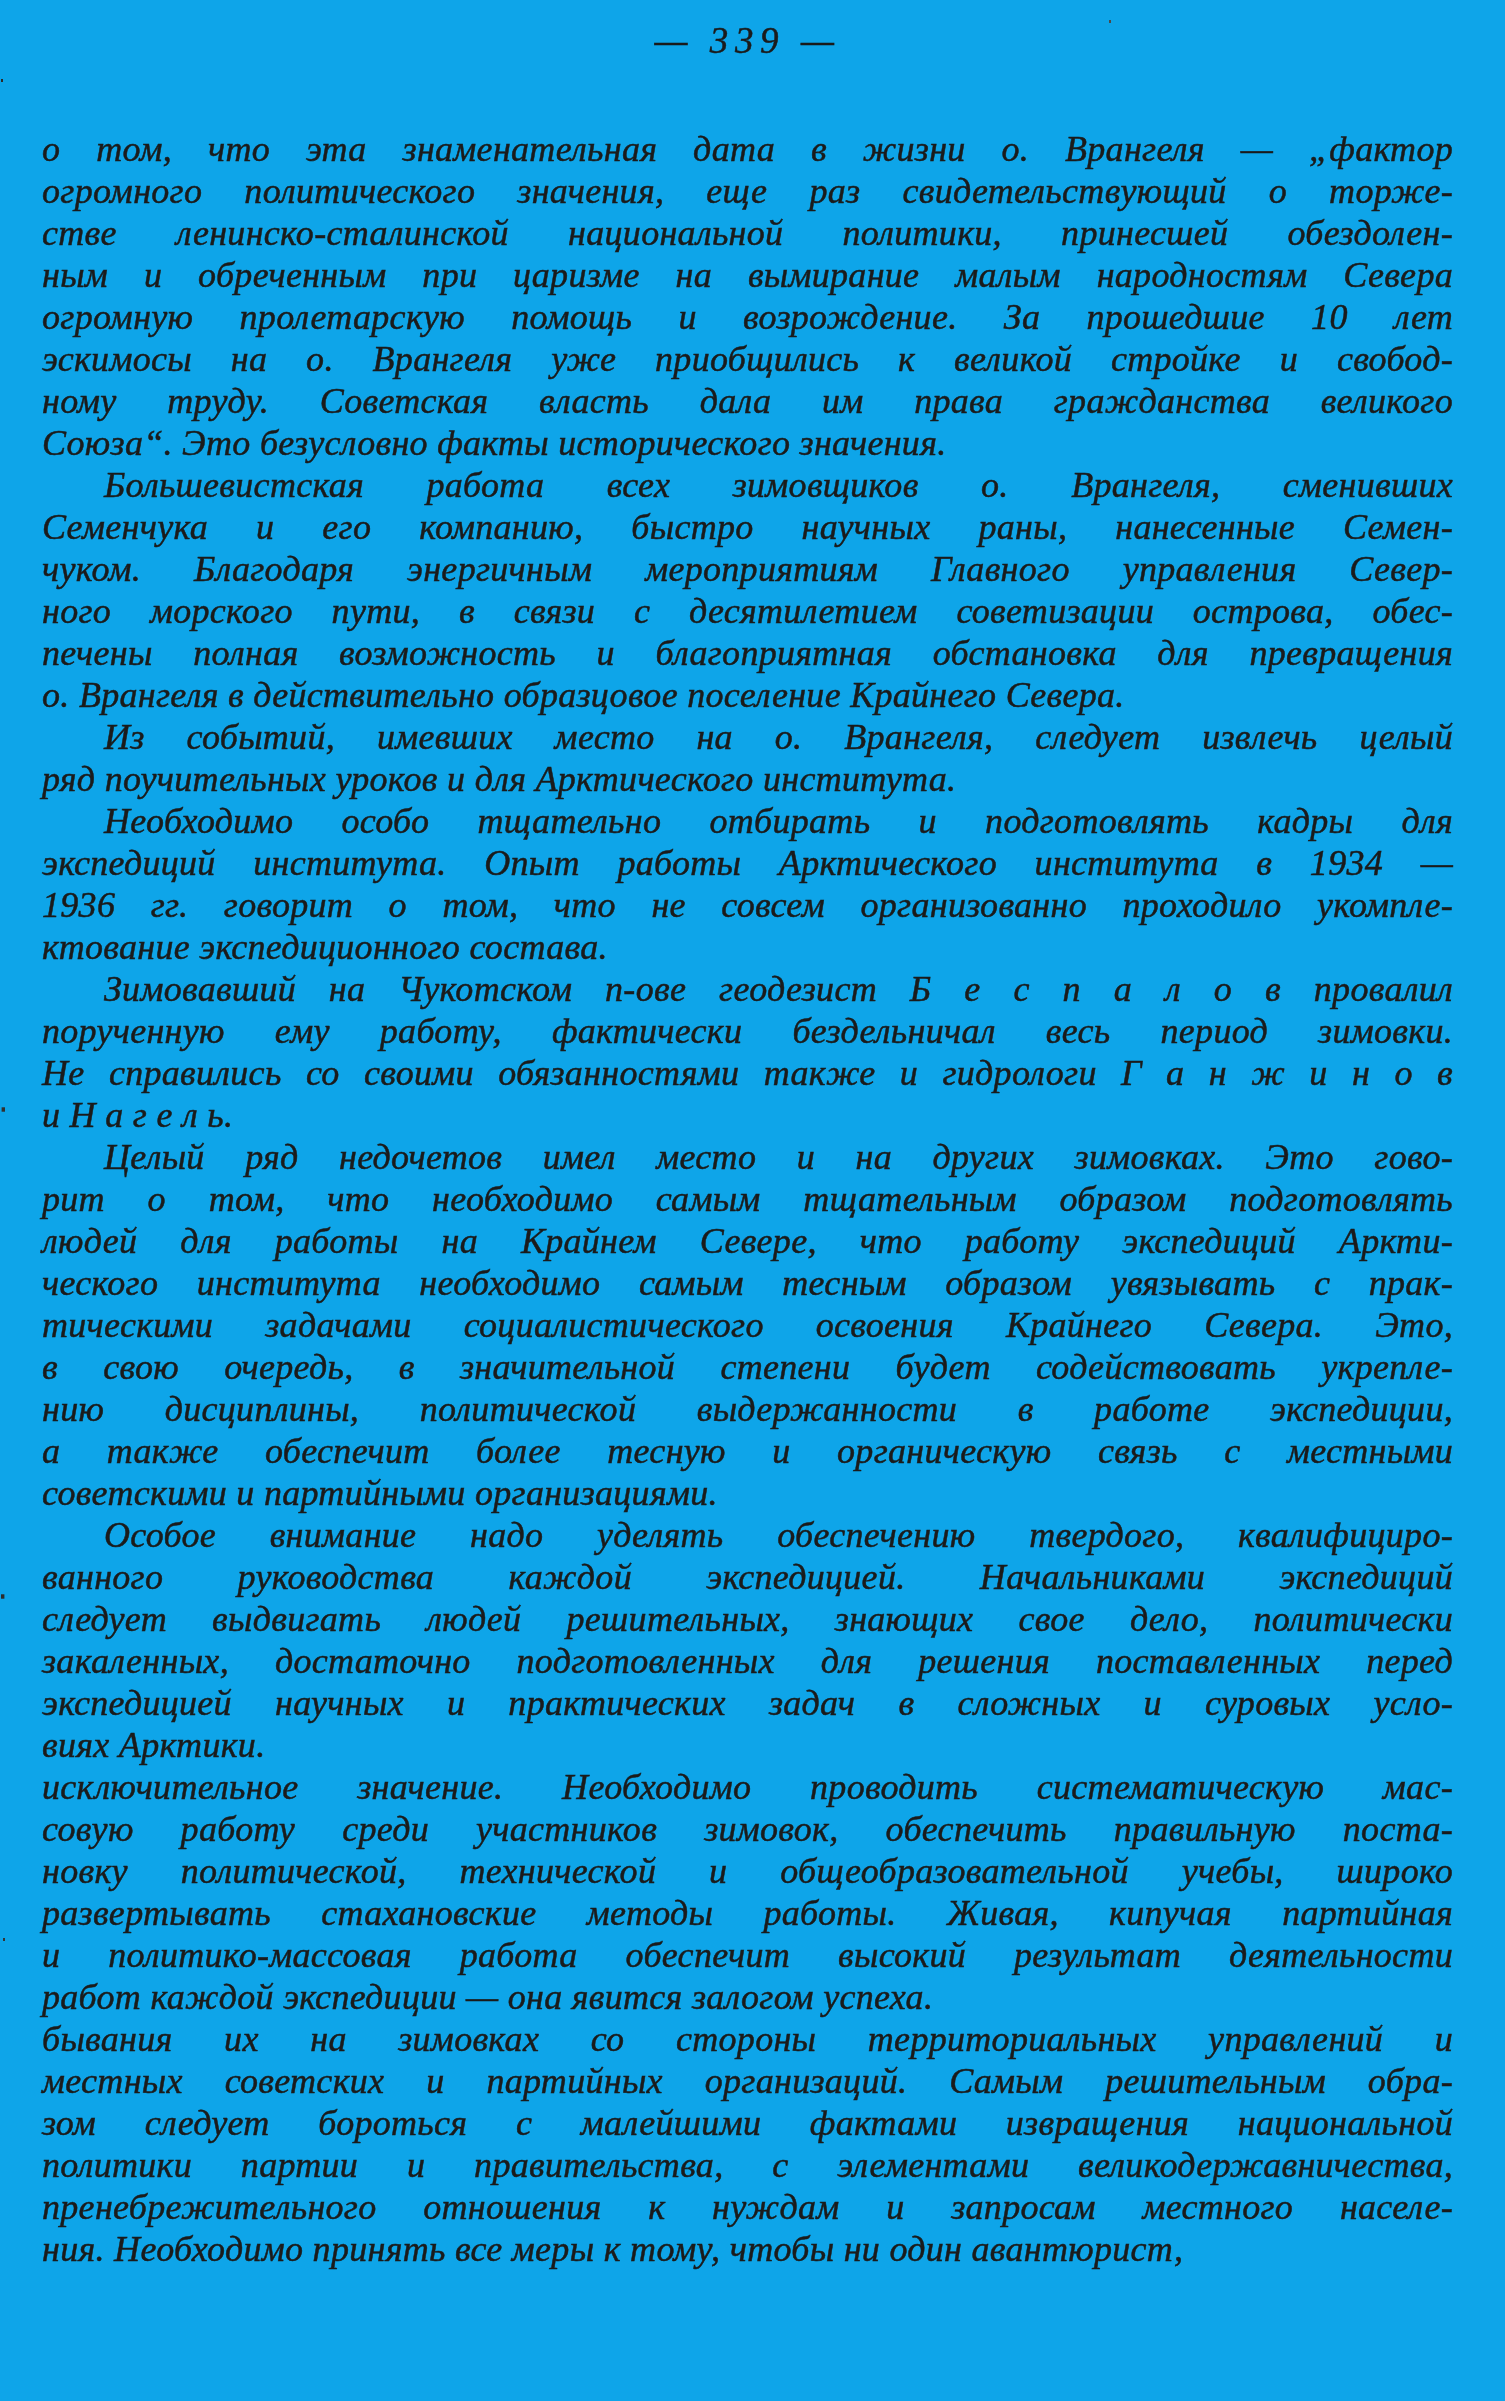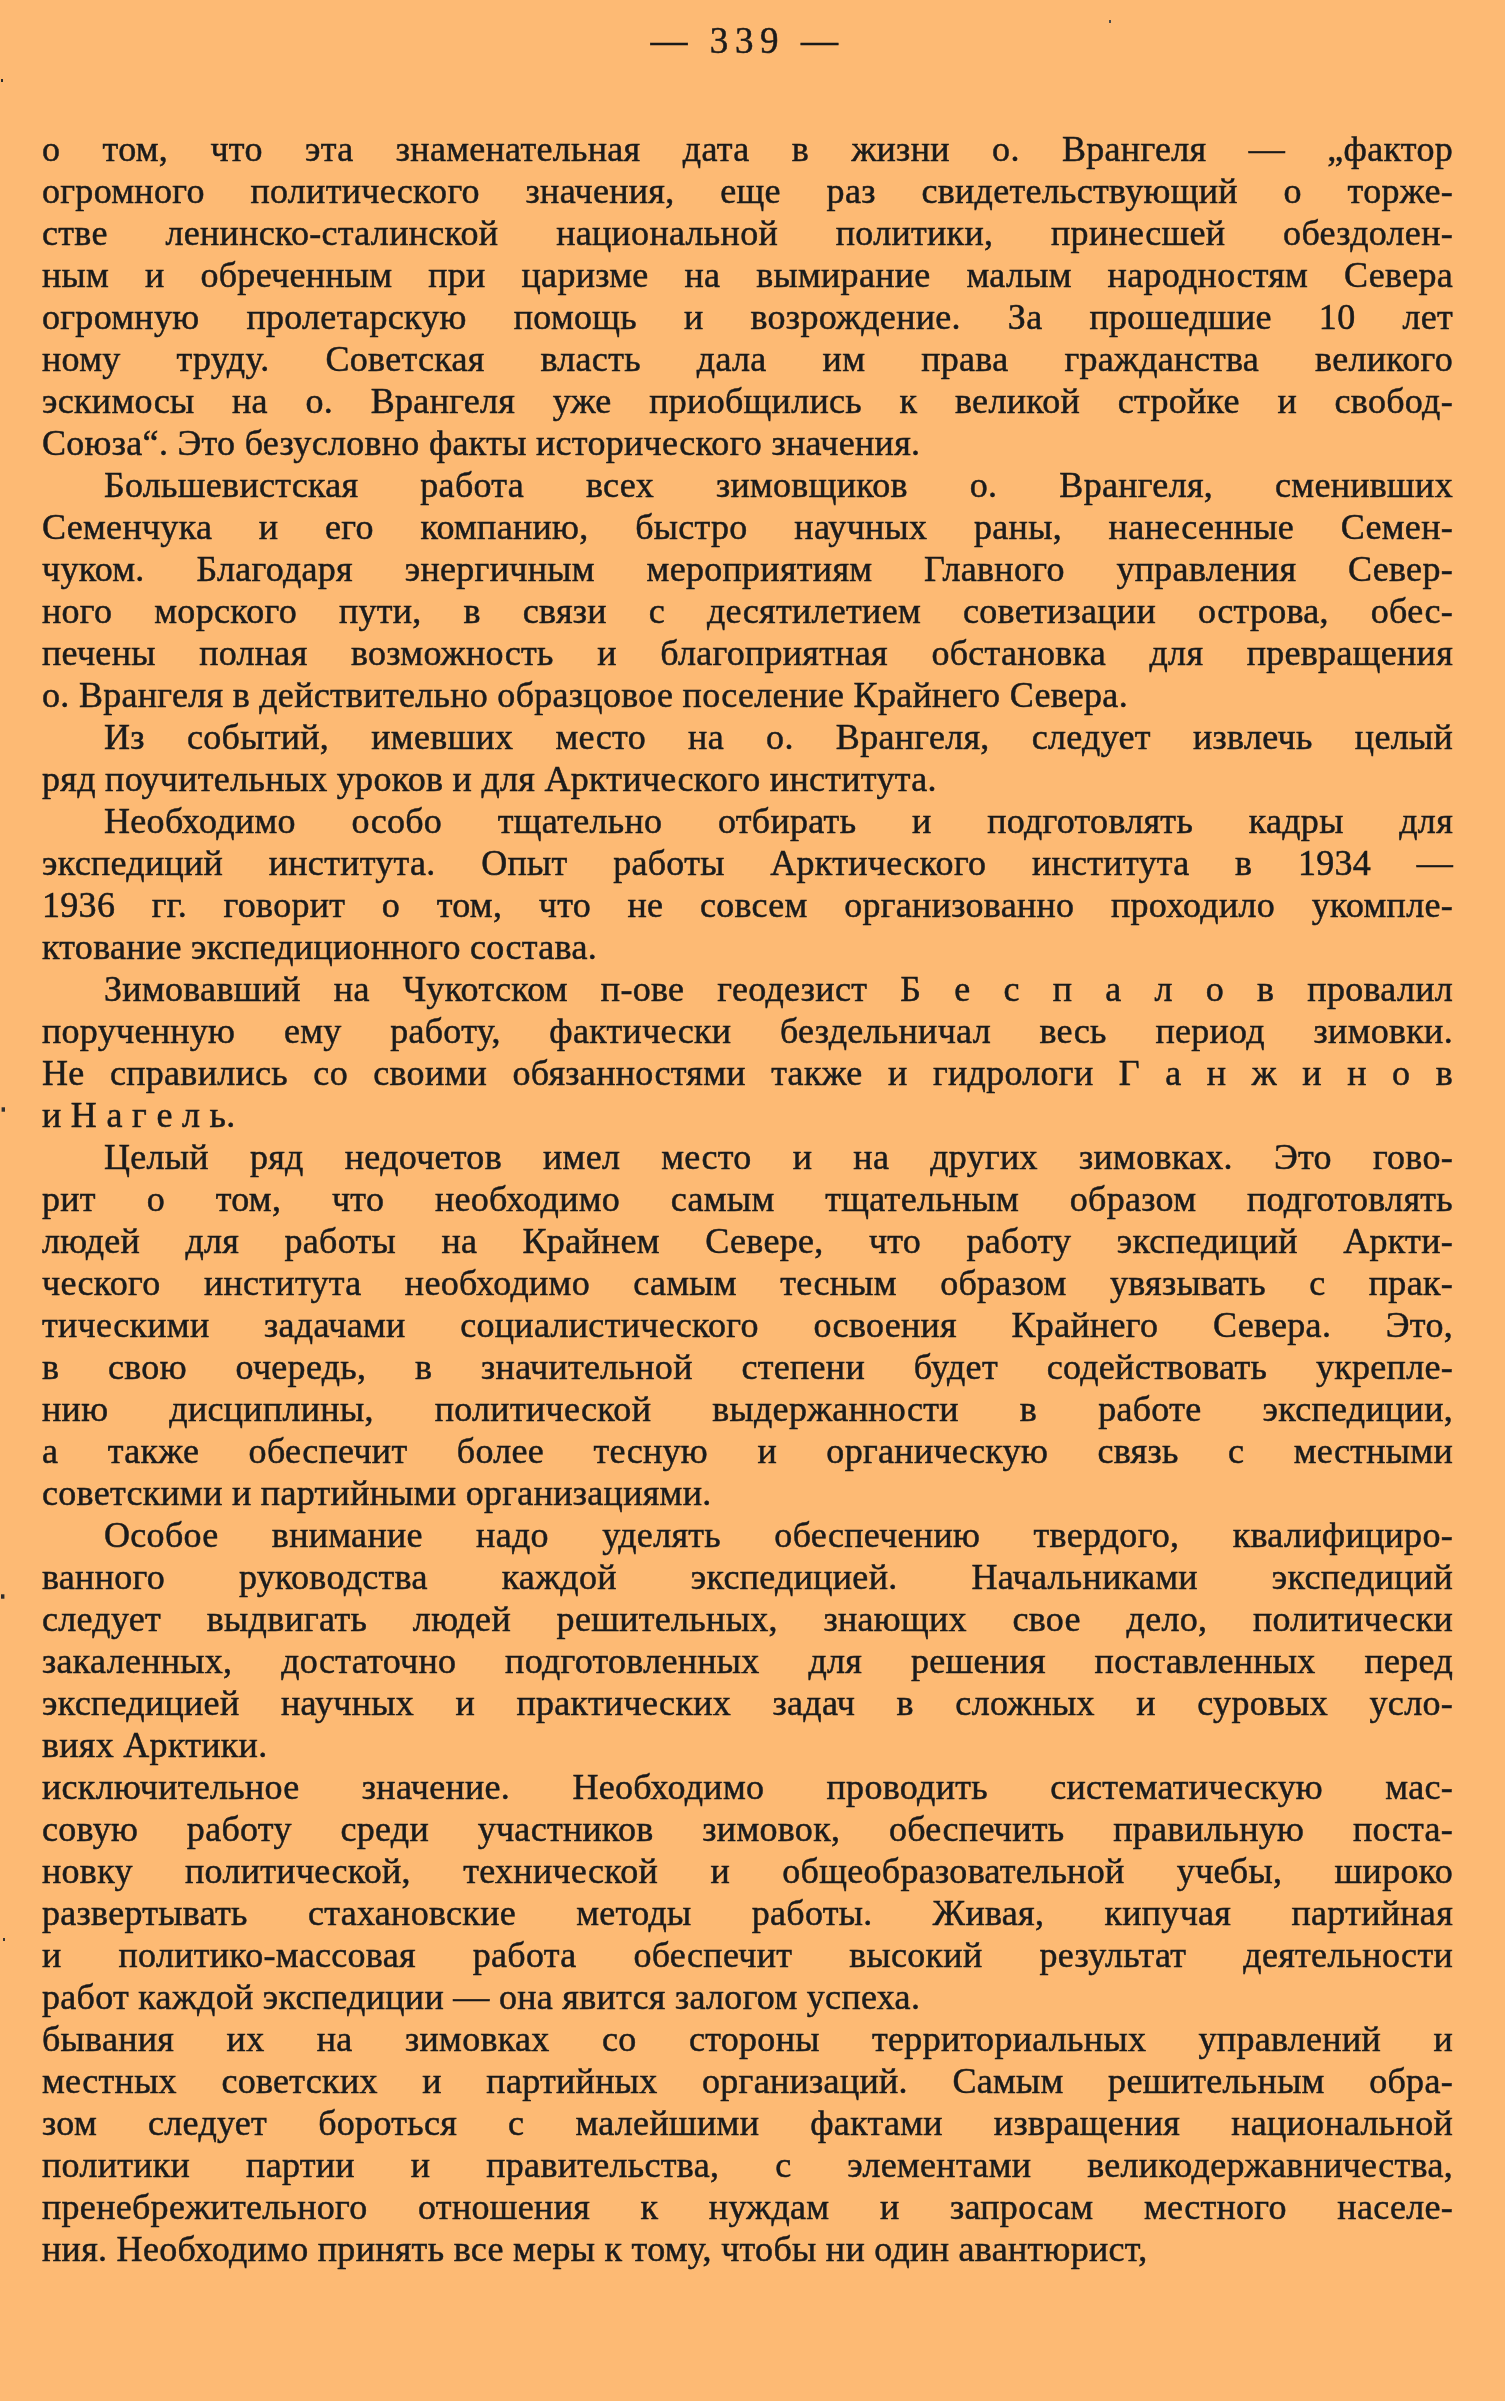--- a/index.html
+++ b/index.html
@@ -11,21 +11,22 @@
     height: 2401px;
     background: #fefefe;
     position: relative;
     overflow: hidden;
     font-family: "Liberation Serif", "DejaVu Serif", serif;
     color: #1b1b1b;
   }
   .page {
     position: absolute;
     inset: 0;
-    background: #fdba74;
+    background: #0ea5e9;
+    font-style: italic;
   }
   .pagenum-row {
     position: absolute;
     top: 19.7px;
     left: 0;
     width: 1495px;
     text-align: center;
   }
   .pagenum {
     font-size: 37px;
@@ -84,22 +85,22 @@
   <header class="pagenum-row">
     <span class="pagenum">— 339 —</span>
   </header>
   <main class="text-block" id="text-block">
       <div class="paragraph">
         <div class="line">о том, что эта знаменательная дата в жизни о. Врангеля — „фактор</div>
         <div class="line">огромного политического значения, еще раз свидетельствующий о торже-</div>
         <div class="line">стве ленинско-сталинской национальной политики, принесшей обездолен-</div>
         <div class="line">ным и обреченным при царизме на вымирание малым народностям Севера</div>
         <div class="line">огромную пролетарскую помощь и возрождение. За прошедшие 10 лет</div>
+        <div class="line">эскимосы на о. Врангеля уже приобщились к великой стройке и свобод-</div>
         <div class="line">ному труду. Советская власть дала им права гражданства великого</div>
-        <div class="line">эскимосы на о. Врангеля уже приобщились к великой стройке и свобод-</div>
         <div class="line last">Союза“. Это безусловно факты исторического значения.</div>
       </div>
       <div class="paragraph">
         <div class="line indent">Большевистская работа всех зимовщиков о. Врангеля, сменивших</div>
         <div class="line">Семенчука и его компанию, быстро научных раны, нанесенные Семен-</div>
         <div class="line">чуком. Благодаря энергичным мероприятиям Главного управления Север-</div>
         <div class="line">ного морского пути, в связи с десятилетием советизации острова, обес-</div>
         <div class="line">печены полная возможность и благоприятная обстановка для превращения</div>
         <div class="line last">о. Врангеля в действительно образцовое поселение Крайнего Севера.</div>
       </div>

